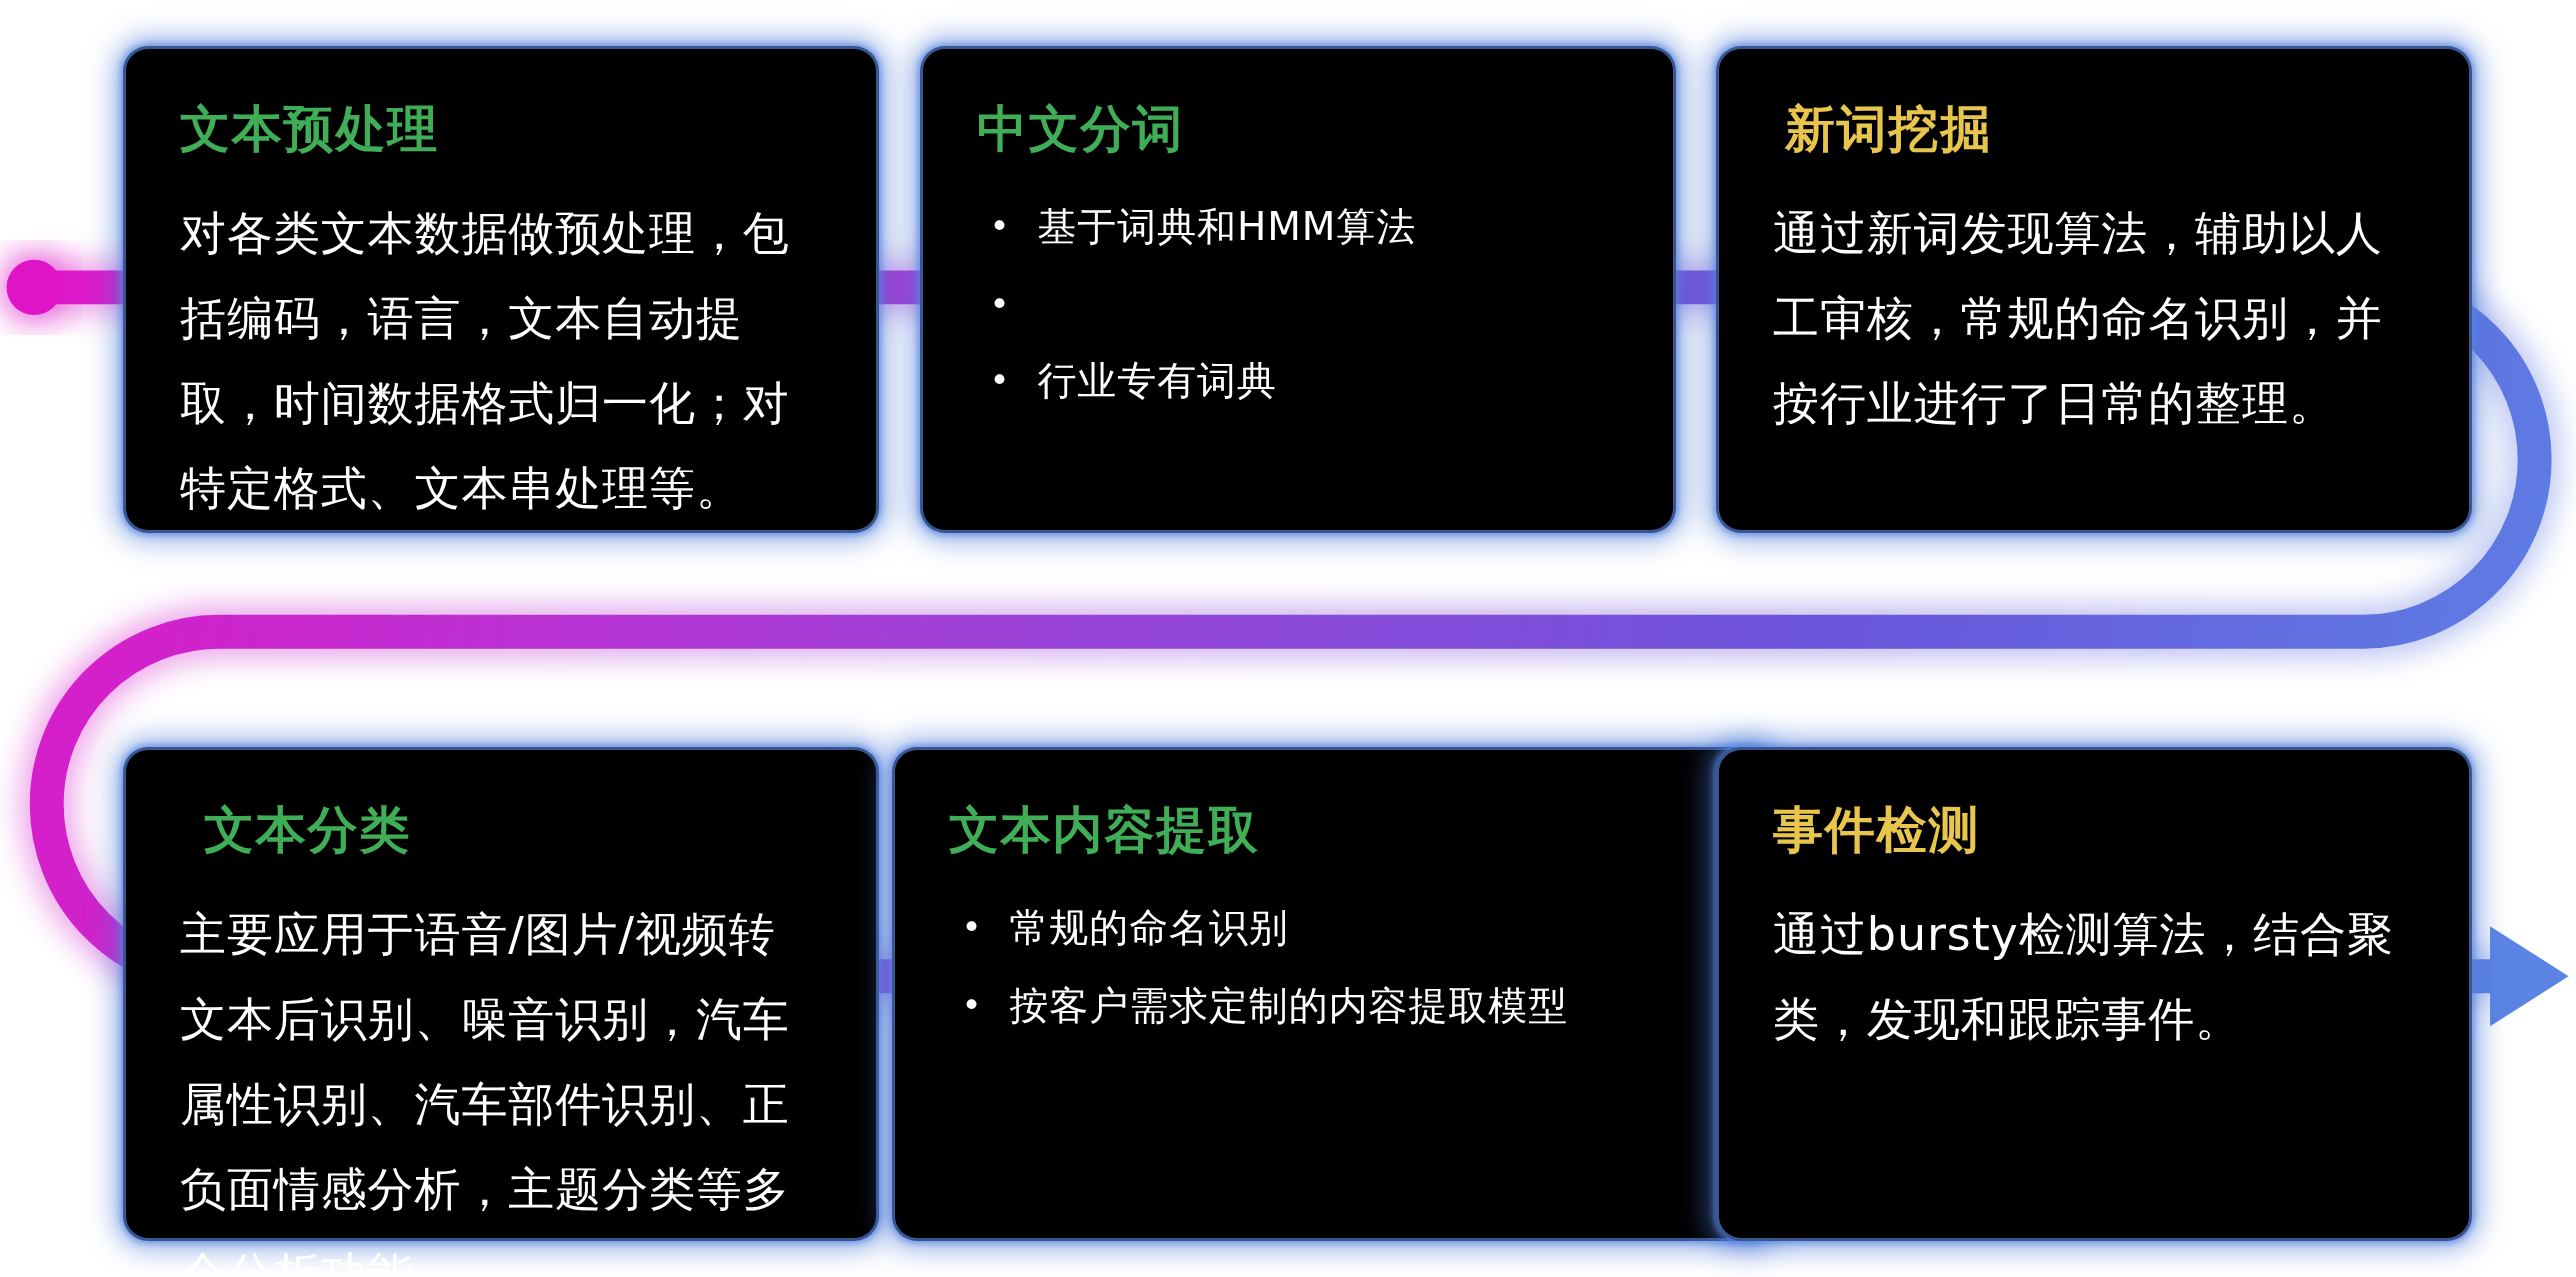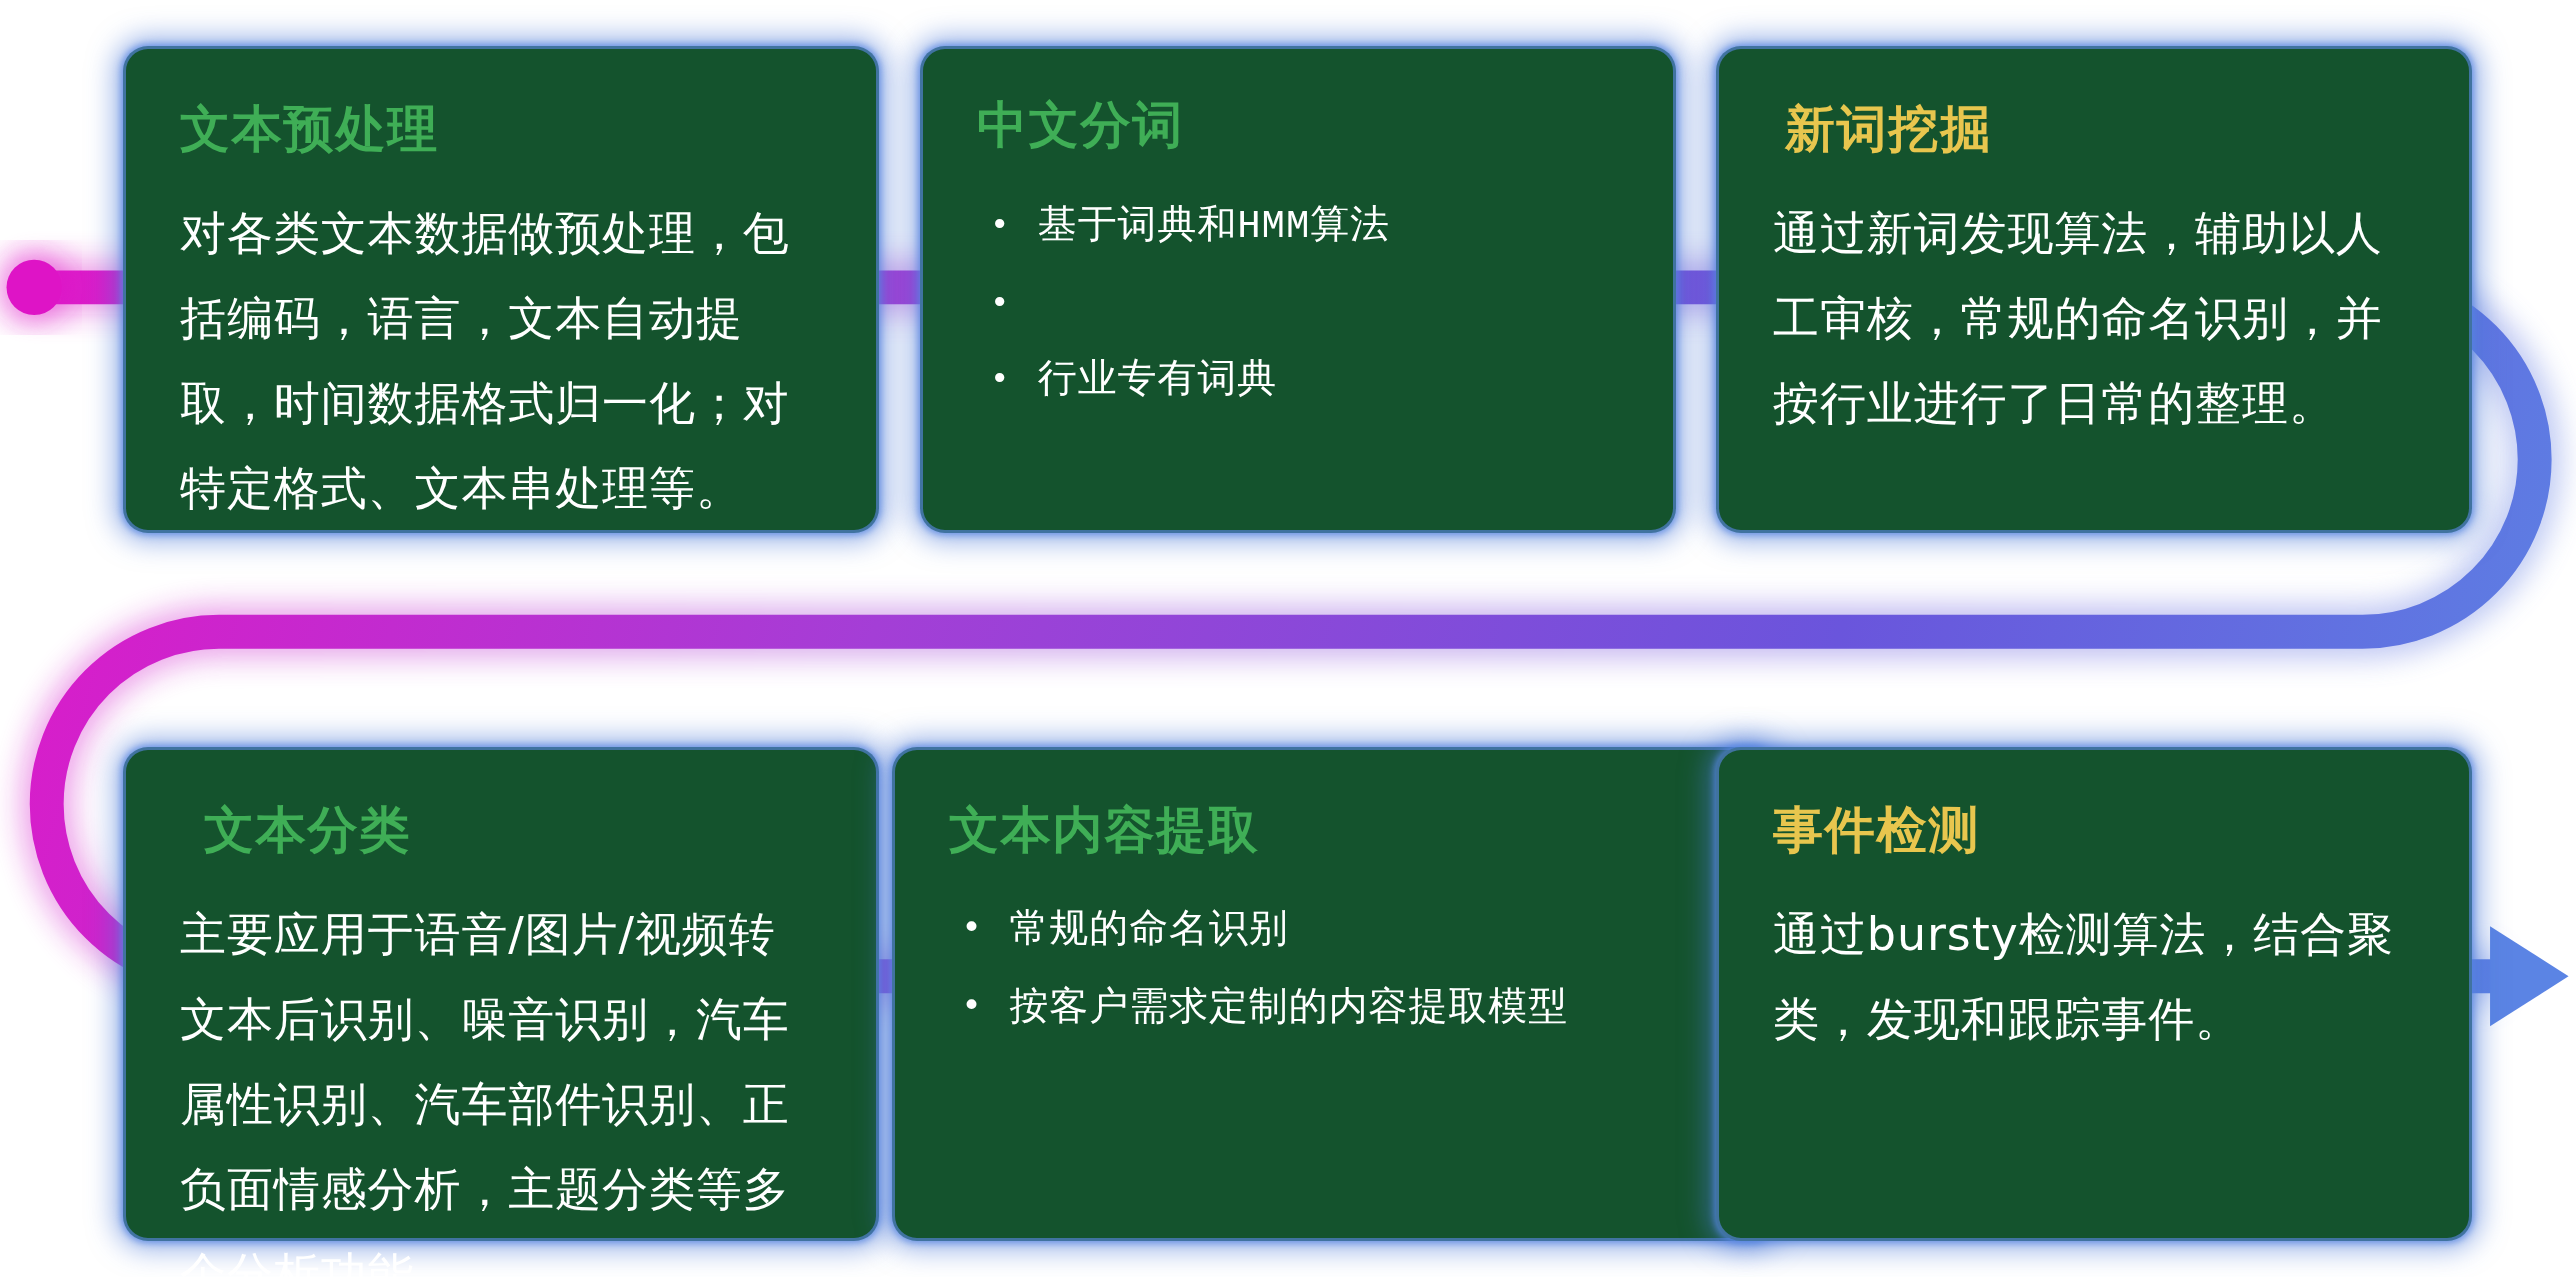--- a/index.html
+++ b/index.html
@@ -26,30 +26,30 @@
     stroke-width: 38;
   }
   .pipe-glow {
     fill: none;
     stroke-width: 60;
     opacity: 0.40;
   }
   .card {
     position: absolute;
     box-sizing: border-box;
-    background: #14532d;
+    background: #000000;
     border: 3.6px solid rgba(88, 132, 222, 0.65);
     border-radius: 25px;
     box-shadow: 0 0 27px 9px rgba(74, 120, 215, 0.55),
                 0 0 7.1px 1.8px rgba(96, 144, 232, 0.8);
     padding: 50px 54px 36px 54px;
     z-index: 1;
   }
   .card-1 { left: 123px;  top: 46px;  width: 756px; height: 487px; }
-  .card-2 { left: 920px; top: 46px;  width: 756px; height: 487px; font-family: Liberation Mono, monospace; }
+  .card-2 { left: 920px; top: 46px;  width: 756px; height: 487px; }
   .card-3 { left: 1716px; top: 46px;  width: 756px; height: 487px; }
   .card-4 { left: 123px;  top: 747px; width: 756px; height: 494px; }
   .card-5 { left: 892px; top: 747px; width: 884px; height: 494px; }
   .card-6 { left: 1716px; top: 747px; width: 756px; height: 494px; }
 
   .card-title {
     font-size: 50px;
     font-weight: 700;
     line-height: 1.2;
     margin: 0 0 32px 0;

